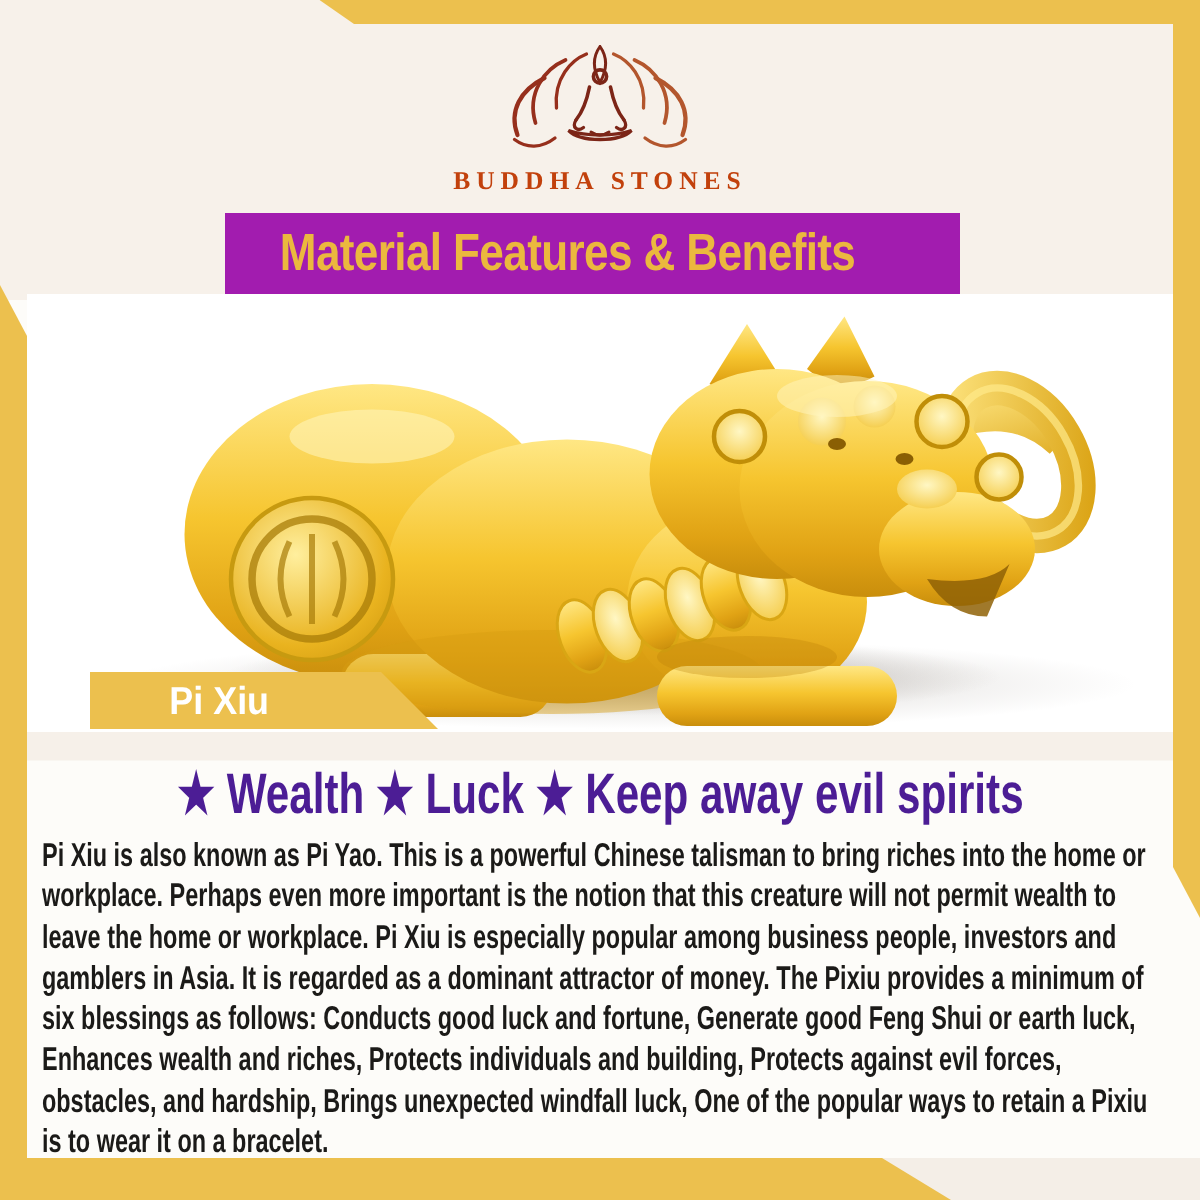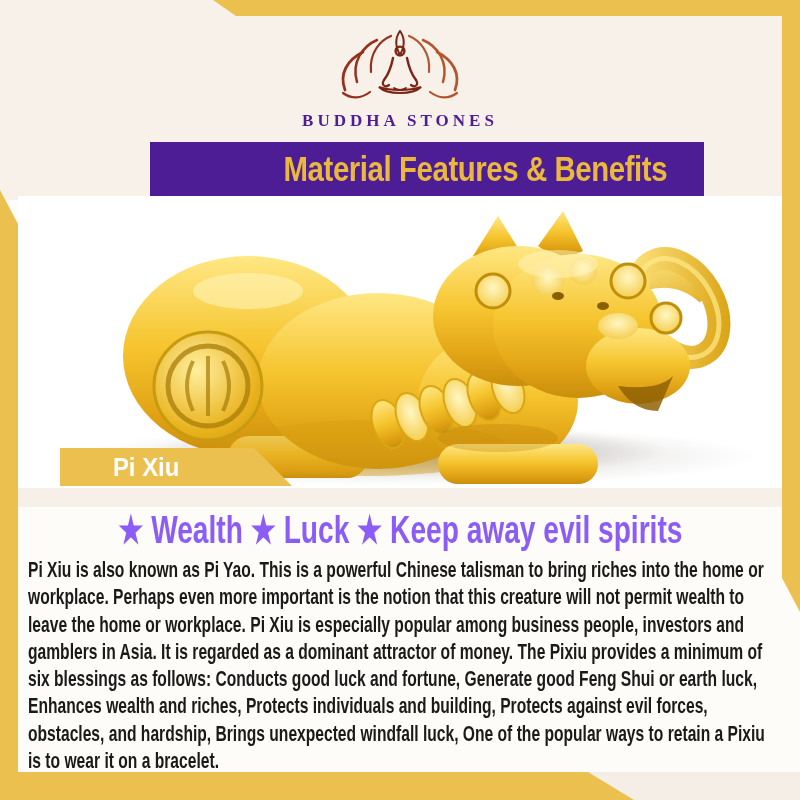--- a/index.html
+++ b/index.html
@@ -17,38 +17,38 @@
     clip-path:polygon(0 0,18px 0,18px 612px,0 578px);}
   .left-strip{left:0;top:190px;width:18px;height:610px;background:#ECC04E;
     clip-path:polygon(0 0,18px 34px,18px 610px,0 610px);}
   .bottom-cream{left:0;top:772px;width:800px;height:28px;background:#F4EEE7;}
   .bottom-band{left:0;top:772px;width:640px;height:28px;background:#ECC04E;
     clip-path:polygon(0 0,588px 0,634px 28px,0 28px);}
   
   .logo{left:337px;top:30px;width:126px;height:84px;}
   .brand-name{left:0;top:111px;width:800px;text-align:center;
     font-family:"Liberation Serif",serif;font-size:17px;letter-spacing:4px;
-    color:#4c1d95;font-weight:600;}
+    color:#c2410c;font-weight:600;}
   
-  .banner{left:150px;top:142px;width:554px;height:54px;background:#4c1d95;
-    display:flex;align-items:center;justify-content:flex-end;overflow:visible;}
+  .banner{left:150px;top:142px;width:490px;height:54px;background:#a21caf;
+    display:flex;align-items:center;justify-content:flex-start;overflow:visible;}
   .banner-title{font-size:35px;font-weight:bold;color:#EBB83E;white-space:nowrap;
     transform:scaleX(0.84);letter-spacing:-0.5px;}
   
   .photo{left:18px;top:196px;width:764px;height:294px;background:#FFFFFF;}
   
   .pixiu-band{left:20px;top:448px;width:232px;height:38px;background:#ECC04E;
     clip-path:polygon(0 0,194px 0,232px 38px,0 38px);
     display:flex;align-items:center;justify-content:center;margin-left:40px;}
   .pixiu-label{color:#FFFFFF;font-weight:bold;font-size:26px;transform:scaleX(0.92);
     margin-right:60px;}
   .cream-strip{left:18px;top:488px;width:764px;height:19px;background:#F6F0E9;}
   
   .benefit-heading{left:0;top:508px;width:800px;text-align:center;
-    font-size:38px;font-weight:bold;color:#8b5cf6;white-space:nowrap;line-height:44px;}
+    font-size:38px;font-weight:bold;color:#4c1d95;white-space:nowrap;line-height:44px;}
   .benefit-heading span{display:inline-block;transform:scaleX(0.74);}
   .description{left:28px;top:556px;width:1052px;transform:scaleX(0.71);
     transform-origin:0 0;font-size:22px;font-weight:bold;color:#1B1A18;
     line-height:27.3px;}
 </style>
 </head>
 <body>
 
 <div class="abs header-cream"></div>
 

